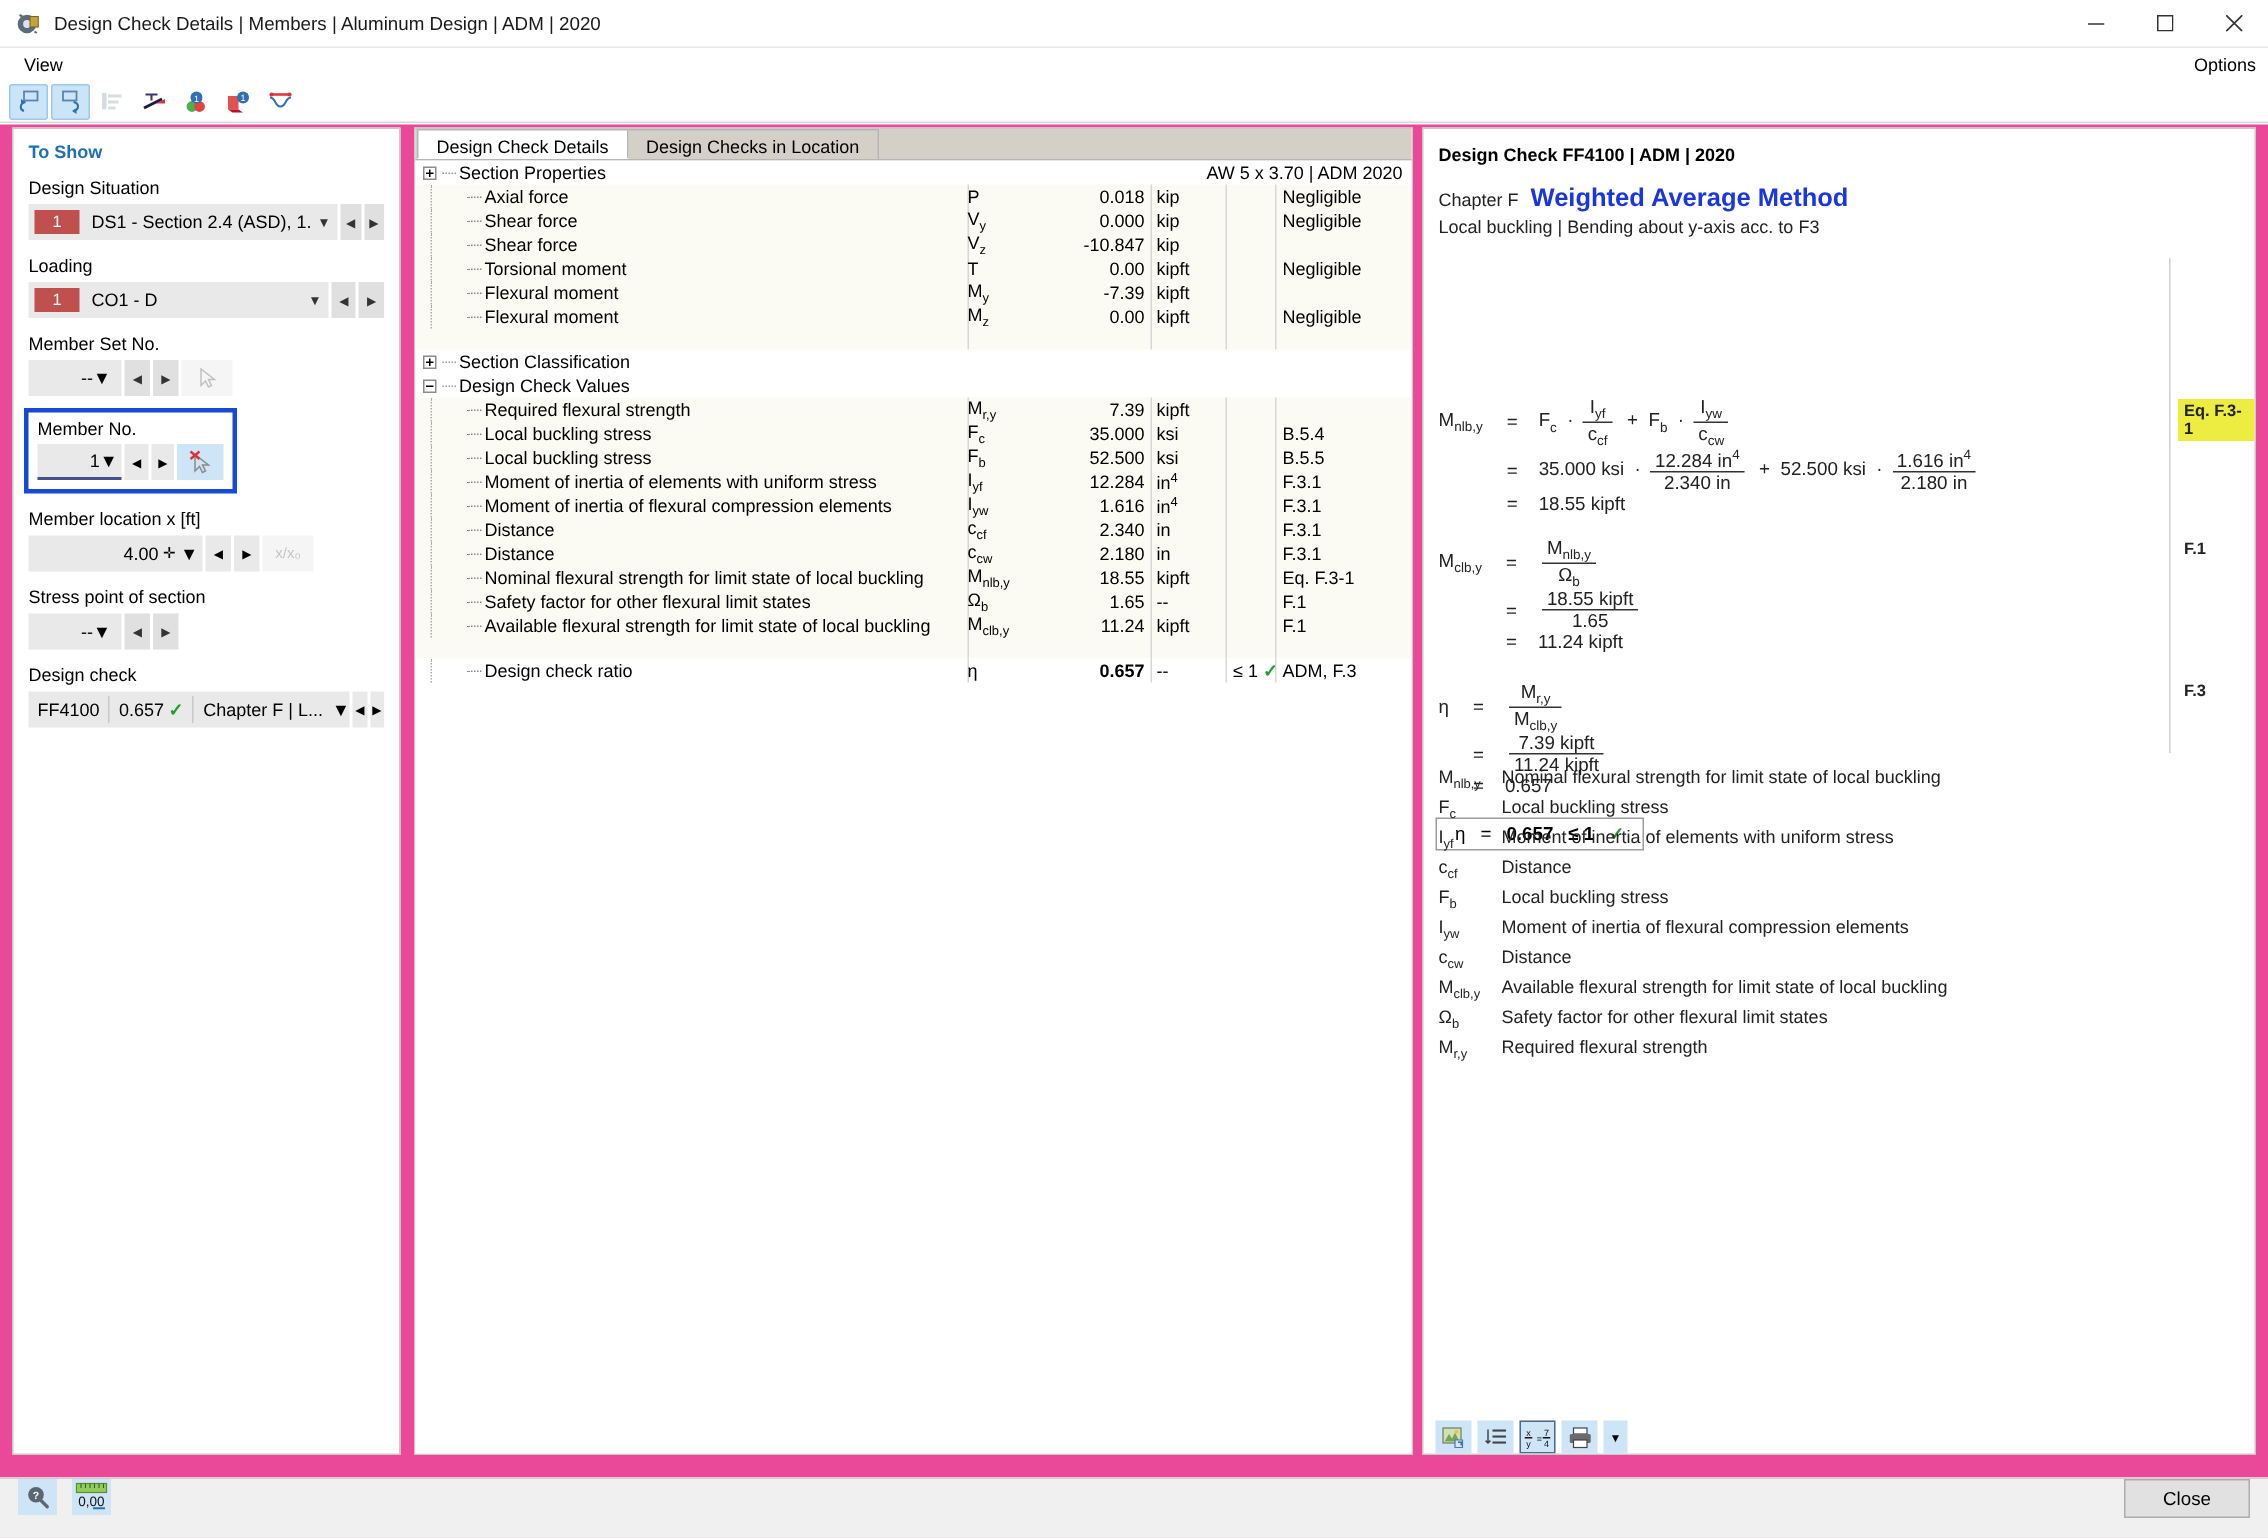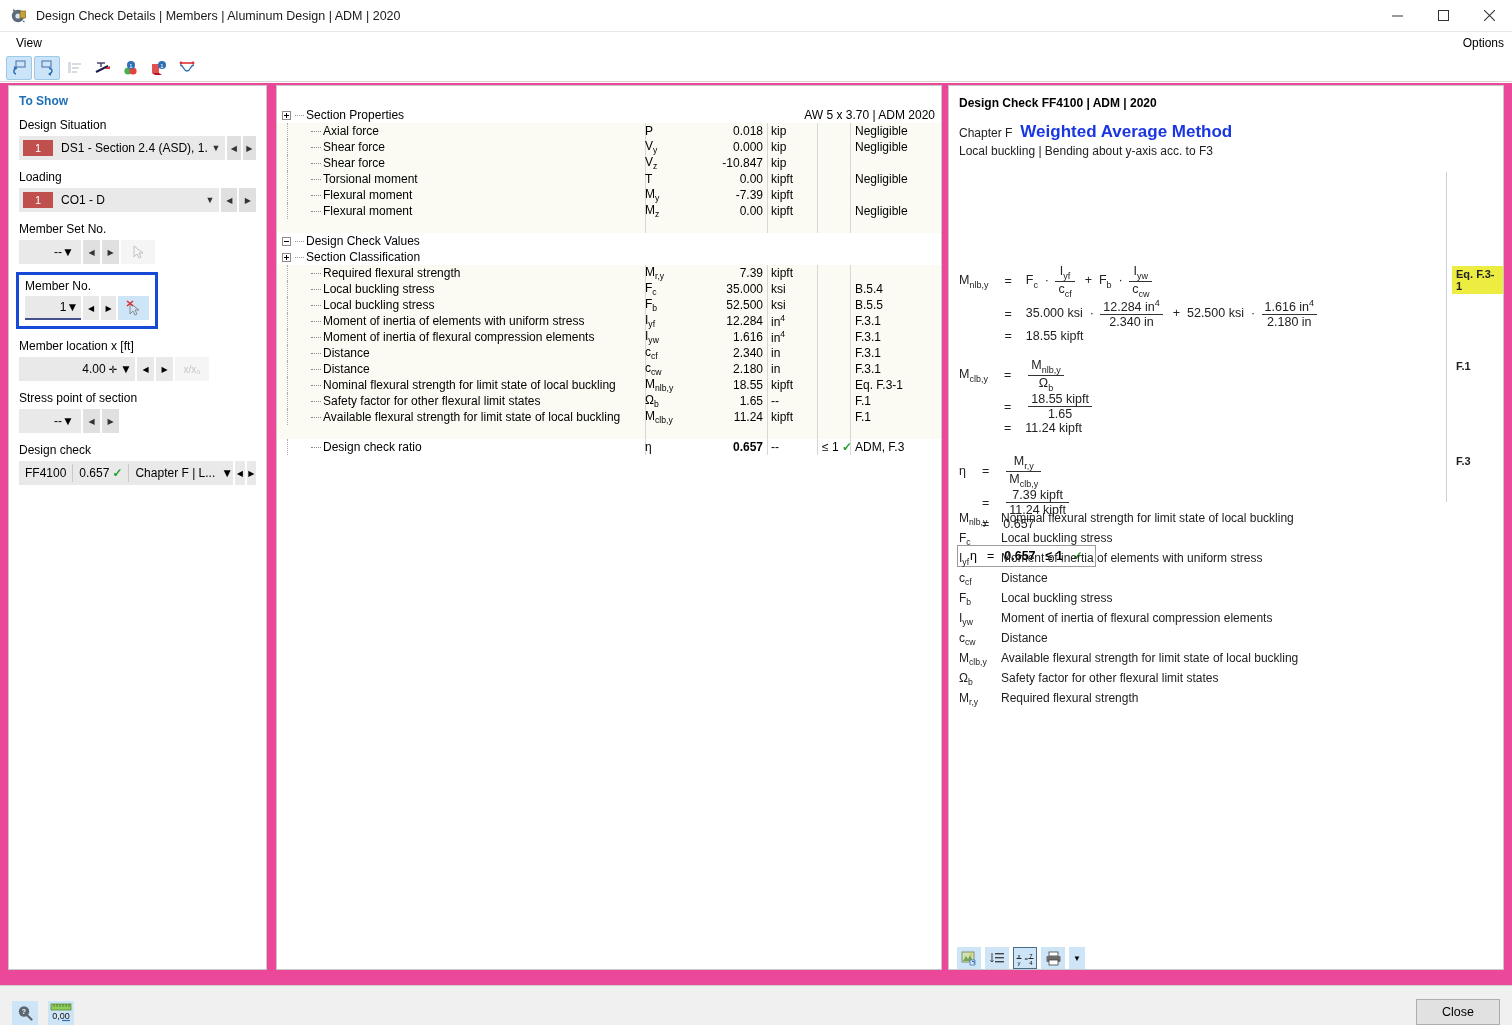--- a/index.html
+++ b/index.html
@@ -321,21 +321,21 @@
   .rtbtn.framed { border: 1px solid #4a6b8a; }
   .rtcaret { width: 16px; height: 22px; display: flex; align-items: center; justify-content: center; background: #cde5f7; font-size: 8px;}
 
   
   .statusbar {
     position: absolute;
     left: 0; top: 985px;
     width: 1512px; height: 40px;
     background: #f0f0f0;
     border-top: 1px solid #cfcfcf;
-    display: flex; align-items: flex-end;
+    display: flex; align-items: flex-start;
   }
   .sb-btn {
     width: 26px; height: 24px;
     background: #cde5f7;
     display: flex; align-items: center; justify-content: center;
     margin-left: 12px;
   }
   .closebtn {
     margin-left: auto; margin-right: 12px;
     width: 84px; height: 26px;
@@ -536,20 +536,24 @@
         <span class="dc-sep"></span>
         <span class="dc-cell" style="flex:1">Chapter F | L...</span>
         <span class="chev">▼</span>
       </div>
       <div class="spin dark">◀</div>
       <div class="spin dark">▶</div>
     </div>
   </div>
 
   <div class="center">
+    <div class="tabs">
+      <div class="tab sel">Design Check Details</div>
+      <div class="tab">Design Checks in Location</div>
+    </div>
     <div class="tree" id="tree-body">
         <div class="trow group">
           <span class="tog plus"></span>
           <span class="dots"></span>
           <span class="tname">Section Properties</span>
           <span class="tright">AW 5 x 3.70 | ADM 2020</span>
         </div>
         <div style="position:relative;background:#fbfbf4;">
           <span class="vline" style="left:368px;"></span>
           <span class="vline" style="left:490px;"></span>
@@ -605,28 +609,28 @@
             <span class="tname">Flexural moment</span>
             <span style="position:absolute;left:368px;width:40px;">M<sub>z</sub></span>
             <span style="position:absolute;left:418px;width:68px;text-align:right;">0.00</span>
             <span style="position:absolute;left:494px;">kipft</span>
             <span style="position:absolute;left:545px;"></span>
             <span style="position:absolute;left:578px;">Negligible</span>
           </div>
           <div style="height:14px;"></div>
         </div>
         <div class="trow group">
+          <span class="tog plus"></span>
+          <span class="dots"></span>
+          <span class="tname">Section Classification</span>
+        </div>
+        <div class="trow group">
           <span class="tog "></span>
           <span class="dots"></span>
           <span class="tname">Design Check Values</span>
-        </div>
-        <div class="trow group">
-          <span class="tog plus"></span>
-          <span class="dots"></span>
-          <span class="tname">Section Classification</span>
         </div>
         <div style="position:relative;background:#fbfbf4;">
           <span class="vline" style="left:368px;"></span>
           <span class="vline" style="left:490px;"></span>
           <span class="vline" style="left:540px;"></span>
           <span class="vline" style="left:573px;"></span>
           <div class="trow">
             <span class="leafpad"></span>
             <span class="tname">Required flexural strength</span>
             <span style="position:absolute;left:368px;width:40px;">M<sub>r,y</sub></span>

